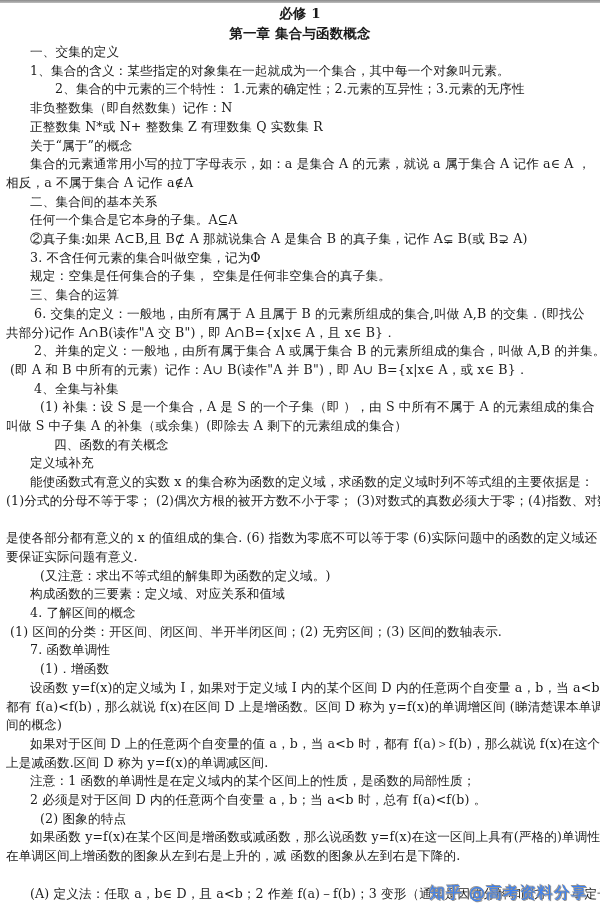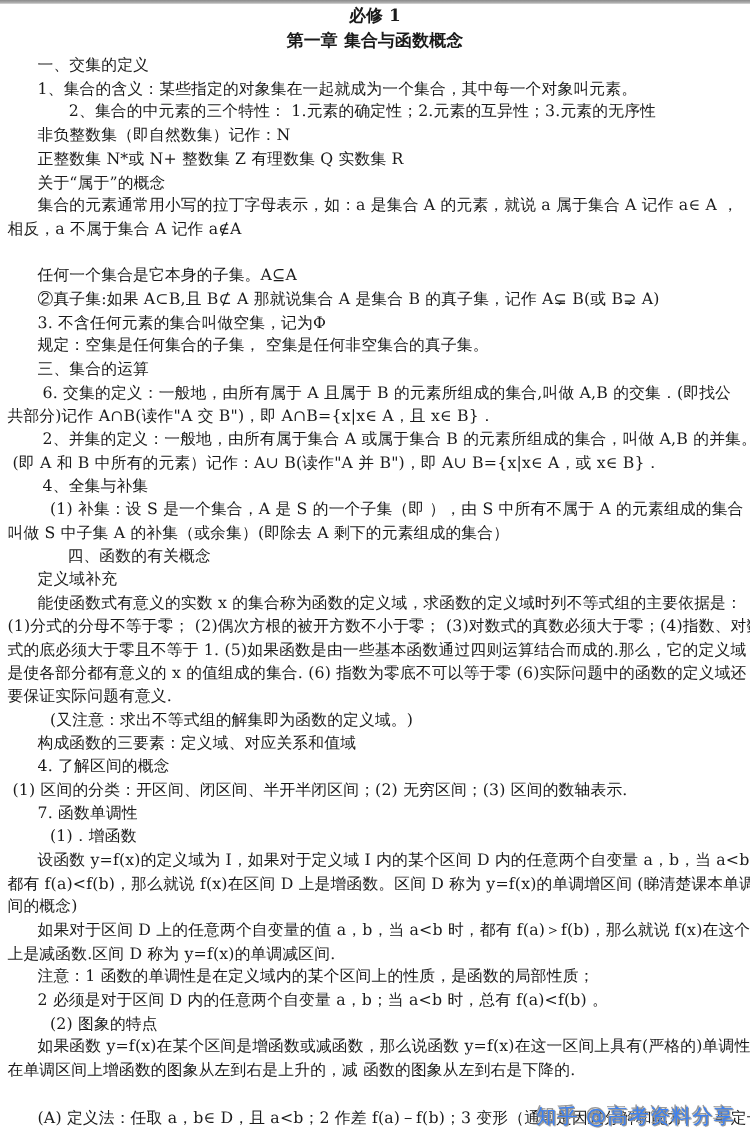--- a/index.html
+++ b/index.html
@@ -44,37 +44,37 @@
   <div class="ln center" style="top:24px;">第一章  集合与函数概念</div>
 
 <div class="ln" style="top: 43px; left: 30px;">一、交集的定义</div>
     <div class="ln" style="top: 61.7px; left: 30px;">1、集合的含义：某些指定的对象集在一起就成为一个集合，其中每一个对象叫元素。</div>
     <div class="ln" style="top: 80.4px; left: 30px; margin-left: 25px;">2、集合的中元素的三个特性：  1.元素的确定性；2.元素的互异性；3.元素的无序性</div>
     <div class="ln" style="top: 99.1px; left: 30px;">非负整数集（即自然数集）记作：N</div>
     <div class="ln" style="top: 117.8px; left: 30px;">正整数集    N*或  N+      整数集 Z    有理数集 Q    实数集 R</div>
     <div class="ln" style="top: 136.5px; left: 30px;">关于“属于”的概念</div>
     <div class="ln" style="top: 155.2px; left: 30px;">集合的元素通常用小写的拉丁字母表示，如：a 是集合 A 的元素，就说 a 属于集合 A  记作  a∈ A ，</div>
     <div class="ln" style="top: 173.9px; left: 6px;">相反，a 不属于集合 A  记作  a∉A</div>
+    <div class="ln" style="top: 192.6px; left: 30px;">二、集合间的基本关系</div>
     <div class="ln" style="top: 211.3px; left: 30px;">任何一个集合是它本身的子集。A⊆A</div>
     <div class="ln" style="top: 230px; left: 30px;">②真子集:如果 A⊂B,且 B⊄  A 那就说集合 A 是集合 B 的真子集，记作 A⊊  B(或 B⊋  A)</div>
     <div class="ln" style="top: 248.7px; left: 30px;">3. 不含任何元素的集合叫做空集，记为Φ</div>
     <div class="ln" style="top: 267.4px; left: 30px;">规定：空集是任何集合的子集，  空集是任何非空集合的真子集。</div>
     <div class="ln" style="top: 286.1px; left: 30px;">三、集合的运算</div>
     <div class="ln" style="top: 304.8px; left: 34px;">6. 交集的定义：一般地，由所有属于 A 且属于 B 的元素所组成的集合,叫做 A,B 的交集．(即找公</div>
     <div class="ln" style="top: 323.5px; left: 6px;">共部分)记作 A∩B(读作"A 交 B")，即 A∩B={x|x∈ A，且 x∈ B}．</div>
     <div class="ln" style="top: 342.2px; left: 34px;">2、并集的定义：一般地，由所有属于集合 A 或属于集合 B 的元素所组成的集合，叫做 A,B 的并集。</div>
     <div class="ln" style="top: 360.9px; left: 10px;">(即 A 和 B 中所有的元素）记作：A∪ B(读作"A 并 B")，即 A∪ B={x|x∈ A，或 x∈ B}．</div>
     <div class="ln" style="top: 379.6px; left: 34px;">4、全集与补集</div>
     <div class="ln" style="top: 398.3px; left: 40px;">(1) 补集：设 S 是一个集合，A 是 S 的一个子集（即 ），由 S 中所有不属于 A 的元素组成的集合，</div>
     <div class="ln" style="top: 417px; left: 6px;">叫做 S 中子集 A 的补集（或余集）(即除去 A 剩下的元素组成的集合）</div>
     <div class="ln" style="top: 435.7px; left: 30px; margin-left: 24px;">四、函数的有关概念</div>
     <div class="ln" style="top: 454.4px; left: 30px;">定义域补充</div>
     <div class="ln" style="top: 473.1px; left: 30px;">能使函数式有意义的实数 x 的集合称为函数的定义域，求函数的定义域时列不等式组的主要依据是：</div>
     <div class="ln" style="top: 491.8px; left: 6px;">(1)分式的分母不等于零；  (2)偶次方根的被开方数不小于零；  (3)对数式的真数必须大于零；(4)指数、对数</div>
-    <div class="ln" style="top: 510.5px; left: 6px;">式的底必须大于零且不等于 1.   (5)如果函数是由一些基本函数通过四则运算结合而成的.那么，它的定义域</div>
     <div class="ln" style="top: 529.2px; left: 6px;">是使各部分都有意义的 x 的值组成的集合. (6) 指数为零底不可以等于零  (6)实际问题中的函数的定义域还</div>
     <div class="ln" style="top: 547.9px; left: 6px;">要保证实际问题有意义.</div>
     <div class="ln" style="top: 566.6px; left: 40px;">(又注意：求出不等式组的解集即为函数的定义域。)</div>
     <div class="ln" style="top: 585.3px; left: 30px;">构成函数的三要素：定义域、对应关系和值域</div>
     <div class="ln" style="top: 604px; left: 30px;">4. 了解区间的概念</div>
     <div class="ln" style="top: 622.7px; left: 10px;">(1) 区间的分类：开区间、闭区间、半开半闭区间；(2) 无穷区间；(3) 区间的数轴表示.</div>
     <div class="ln" style="top: 641.4px; left: 30px;">7. 函数单调性</div>
     <div class="ln" style="top: 660.1px; left: 40px;">(1)．增函数</div>
     <div class="ln" style="top: 678.8px; left: 30px;">设函数 y=f(x)的定义域为 I，如果对于定义域 I 内的某个区间 D 内的任意两个自变量 a，b，当 a&lt;b 时，</div>
     <div class="ln" style="top: 697.5px; left: 6px;">都有 f(a)&lt;f(b)，那么就说 f(x)在区间 D 上是增函数。区间 D 称为 y=f(x)的单调增区间 (睇清楚课本单调区</div>

